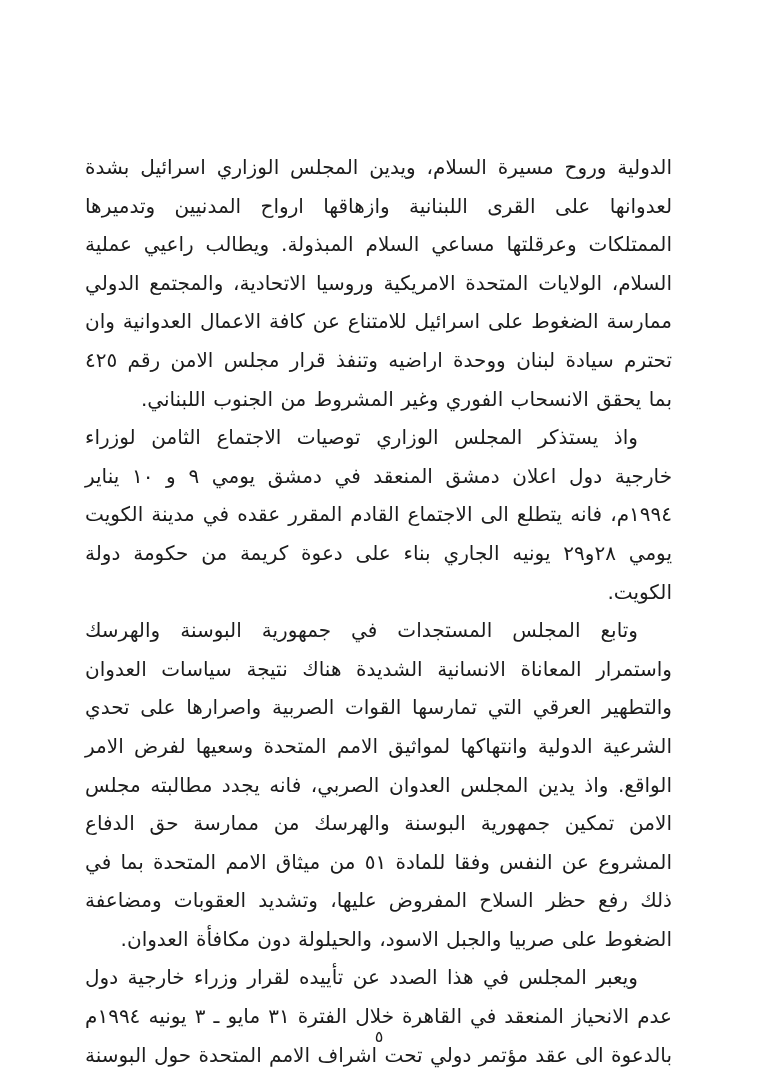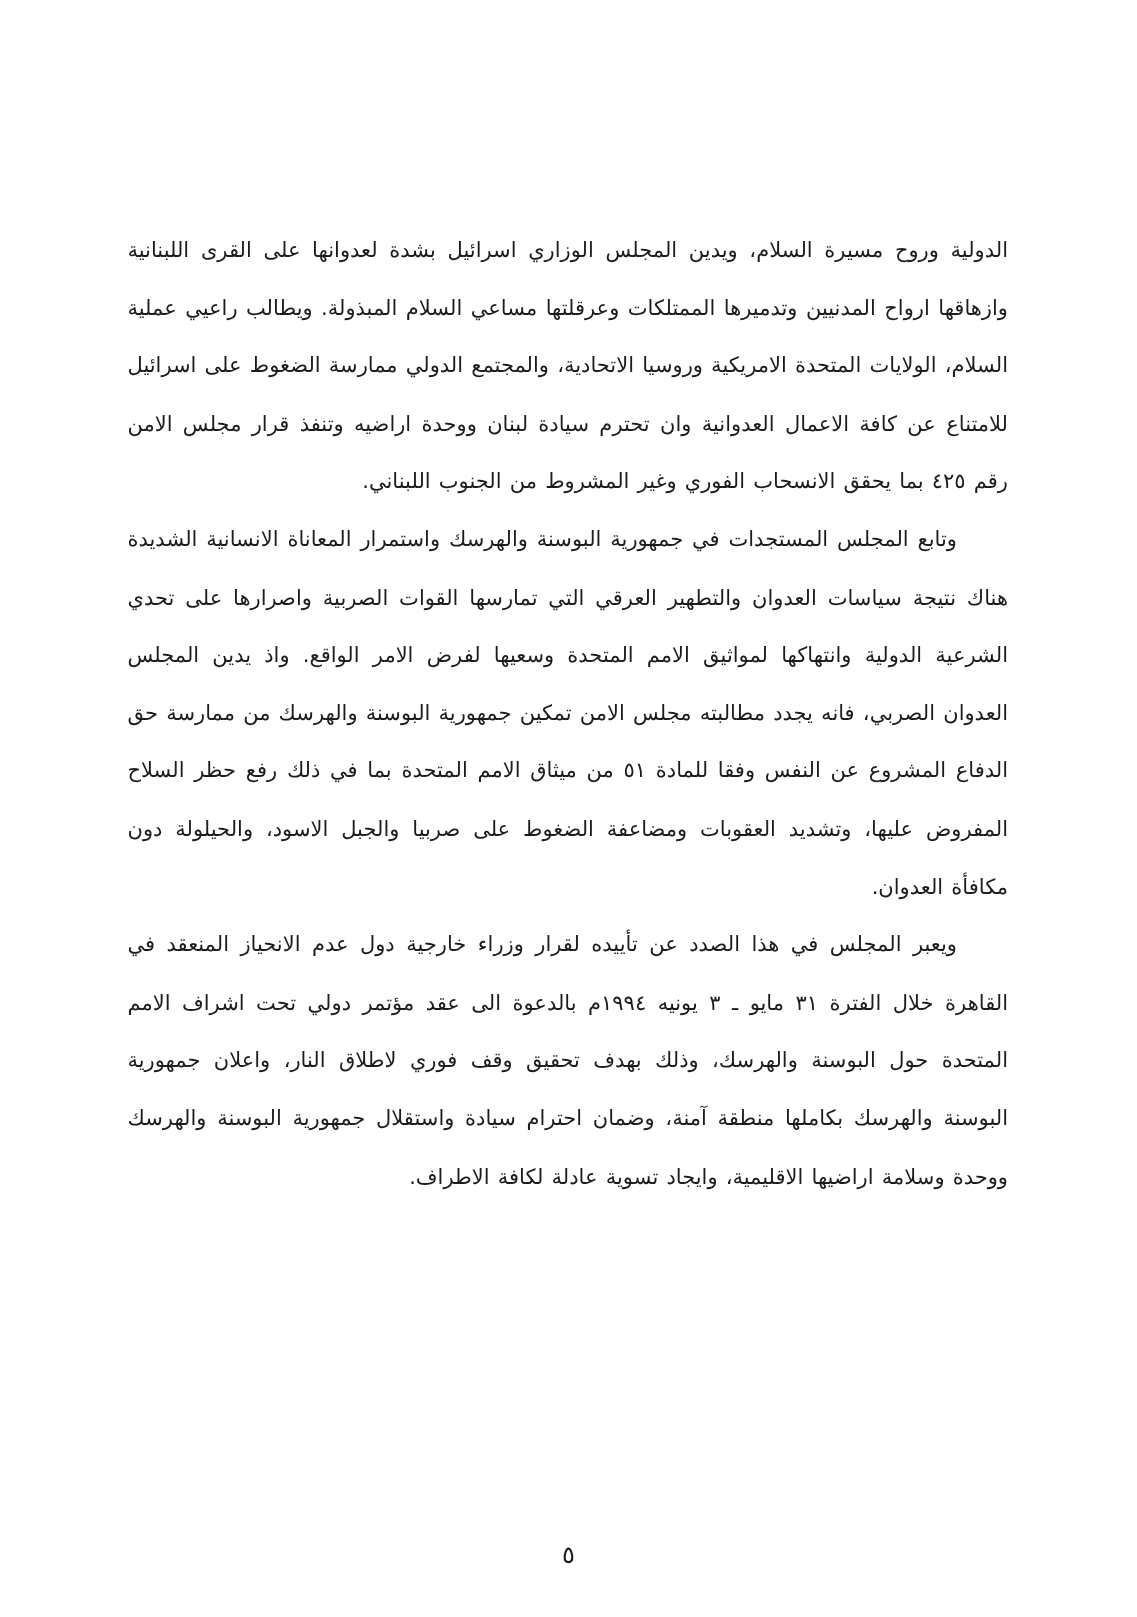--- a/index.html
+++ b/index.html
@@ -20,21 +20,21 @@
   .text-block {
     position: absolute;
     top: 148px;
     right: 86px;
     left: 85px;
     color: #1c1c1c;
   }
   .text-block p {
     margin: 0;
     padding: 0;
-    font-size: 14px;
+    font-size: 20px;
     line-height: 38.6px;
     text-align: justify;
     text-justify: inter-word;
     direction: rtl;
     unicode-bidi: embed;
     letter-spacing: 0.2px;
     word-spacing: 1px;
   }
   .text-block p.indented {
     text-indent: 34px;
@@ -49,18 +49,19 @@
     color: #1c1c1c;
     direction: rtl;
   }
 </style>
 </head>
 <body>
 
 <div class="page">
   <div class="text-block">
     <p>الدولية وروح مسيرة السلام، ويدين المجلس الوزاري اسرائيل بشدة لعدوانها على القرى اللبنانية وازهاقها ارواح المدنيين وتدميرها الممتلكات وعرقلتها مساعي السلام المبذولة. ويطالب راعيي عملية السلام، الولايات المتحدة الامريكية وروسيا الاتحادية، والمجتمع الدولي ممارسة الضغوط على اسرائيل للامتناع عن كافة الاعمال العدوانية وان تحترم سيادة لبنان ووحدة اراضيه وتنفذ قرار مجلس الامن رقم ٤٢٥ بما يحقق الانسحاب الفوري وغير المشروط من الجنوب اللبناني.</p>
+    <p class="indented">واذ يستذكر المجلس الوزاري توصيات الاجتماع الثامن لوزراء خارجية دول اعلان دمشق المنعقد في دمشق يومي ٩ و ١٠ يناير ١٩٩٤م، فانه يتطلع الى الاجتماع القادم المقرر عقده في مدينة الكويت يومي ٢٨و٢٩ يونيه الجاري بناء على دعوة كريمة من حكومة دولة الكويت.</p>
     <p class="indented">وتابع المجلس المستجدات في جمهورية البوسنة والهرسك واستمرار المعاناة الانسانية الشديدة هناك نتيجة سياسات العدوان والتطهير العرقي التي تمارسها القوات الصربية واصرارها على تحدي الشرعية الدولية وانتهاكها لمواثيق الامم المتحدة وسعيها لفرض الامر الواقع. واذ يدين المجلس العدوان الصربي، فانه يجدد مطالبته مجلس الامن تمكين جمهورية البوسنة والهرسك من ممارسة حق الدفاع المشروع عن النفس وفقا للمادة ٥١ من ميثاق الامم المتحدة بما في ذلك رفع حظر السلاح المفروض عليها، وتشديد العقوبات ومضاعفة الضغوط على صربيا والجبل الاسود، والحيلولة دون مكافأة العدوان.</p>
     <p class="indented">ويعبر المجلس في هذا الصدد عن تأييده لقرار وزراء خارجية دول عدم الانحياز المنعقد في القاهرة خلال الفترة ٣١ مايو ـ ٣ يونيه ١٩٩٤م بالدعوة الى عقد مؤتمر دولي تحت اشراف الامم المتحدة حول البوسنة والهرسك، وذلك بهدف تحقيق وقف فوري لاطلاق النار، واعلان جمهورية البوسنة والهرسك بكاملها منطقة آمنة، وضمان احترام سيادة واستقلال جمهورية البوسنة والهرسك ووحدة وسلامة اراضيها الاقليمية، وايجاد تسوية عادلة لكافة الاطراف.</p>
 
   </div>
   <div class="page-number">٥</div>
 </div>
 
 </body></html>

